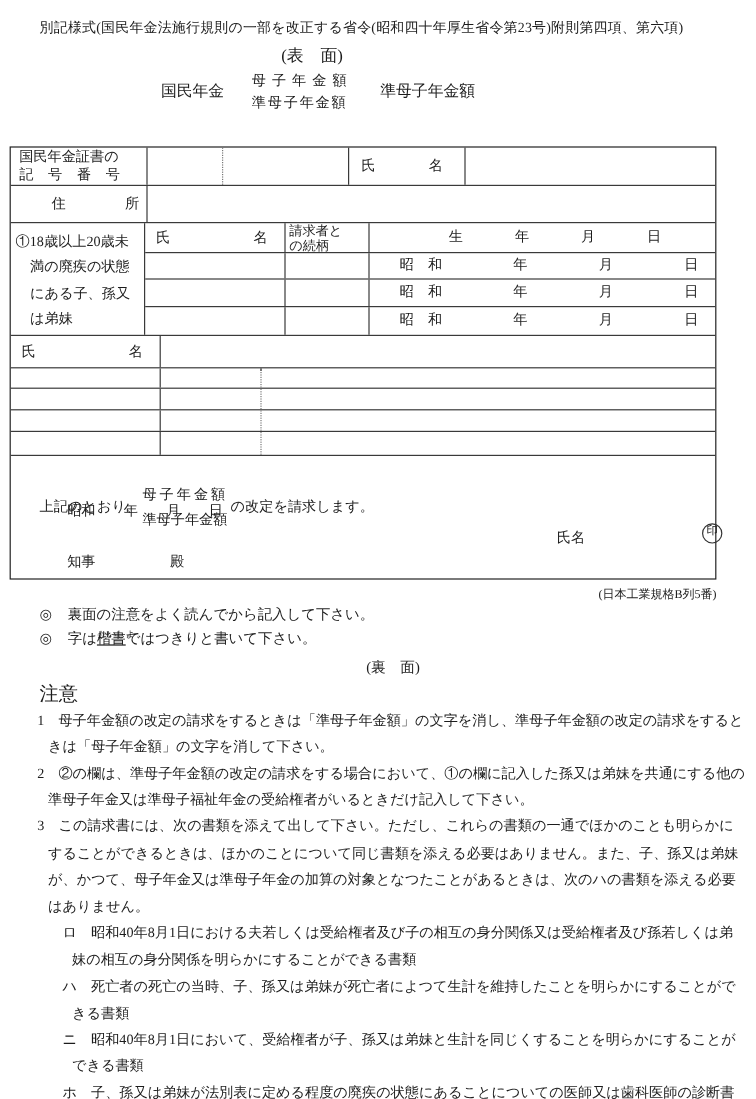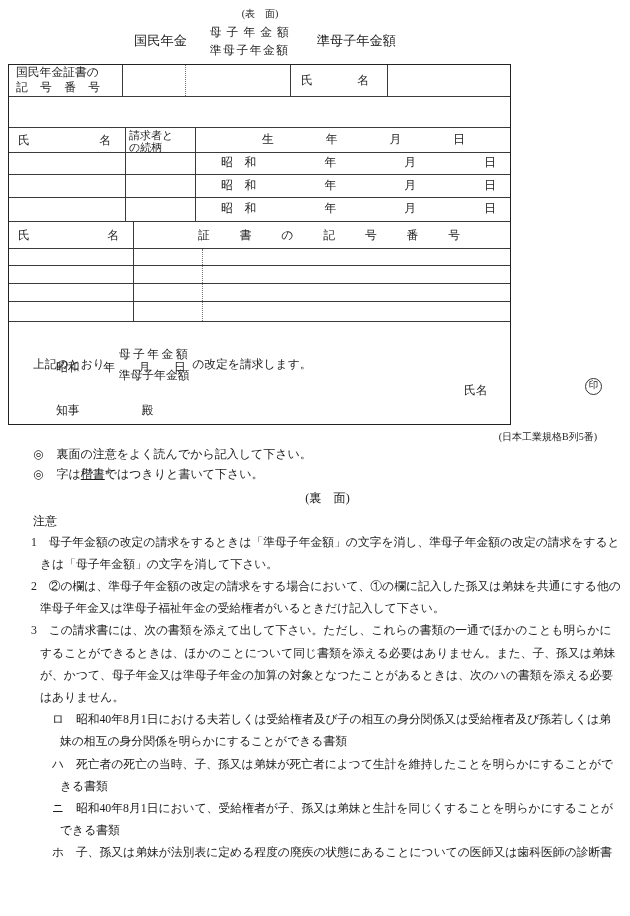--- a/index.html
+++ b/index.html
@@ -7,29 +7,29 @@
   body {
     font-family:"Liberation Serif","DejaVu Serif",serif;
     color:#1c1c1c;
     width:630px; height:916px;
     position:relative;
     overflow:hidden;
   }
   .page { position:relative; width:630px; height:916px; }
 
   .hdr-note { margin:16px 0 0 33px; font-size:11.6px; letter-spacing:0.2px; }
-  .front-marker { width:520px; text-align:center; margin-top:7px; font-size:10px; }
+  .front-marker { width:520px; text-align:center; margin-top:7px; font-size:14px; }
 
   .title-row { width:530px; display:flex; justify-content:center; align-items:center; margin-top:2px; gap:23px; }
   .t-prefix, .t-suffix { font-size:13.2px; }
   .t-options { display:inline-flex; flex-direction:column; line-height:1.55; }
   .t-opt-top { font-size:11.8px; letter-spacing:5px; }
   .t-opt-bottom { font-size:11.8px; letter-spacing:1.5px; }
 
-  .formtable { width:503px; margin:4px 0 0 8px; border:1.4px solid #222; font-size:11.8px; }
+  .formtable { width:589px; margin:27px 0 0 8px; border:1.4px solid #222; font-size:11.8px; }
   .frow { display:flex; border-bottom:1px solid #3a3a3a; }
   .frow:last-child { border-bottom:none; }
   .cell { border-right:1px solid #3a3a3a; position:relative; }
   .cell.last { border-right:none; }
   .flex1 { flex:1; }
   .w114 { width:114px; } .w168 { width:168px; } .w97 { width:97px; }
   .w112 { width:112px; } .w117 { width:117px; } .w70 { width:70px; } .w125 { width:125px; }
 
   .justify { text-align:justify; text-align-last:justify; }
 
@@ -66,30 +66,31 @@
   .gov-line { position:absolute; left:47px; top:81px; display:flex; gap:62px; }
 
   .paper-note { width:597px; text-align:right; margin-top:5px; font-size:10px; }
 
   .notice { margin-left:33px; display:flex; line-height:20.5px; font-size:12px; }
   .notice .nmark { margin-right:13px; }
   .rubywrap { position:relative;text-decoration:underline; }
   .furi { position:absolute; top:-6.5px; left:1px; font-size:7.5px; font-style:normal; letter-spacing:0; white-space:nowrap; }
 
   .back-marker { width:610px; text-align:center; margin-top:3px; font-size:12.2px; line-height:20px;padding-left:45px; }
-  .caution-head { margin:3px 0 0 33px; font-size:12px; line-height:20px; }
+  .caution-head { margin:3px 0 0 33px; font-size:16px; line-height:20px; }
 
   .citem { margin:0 8px 0 40px; text-indent:-9px; font-size:11.8px; line-height:22.2px; }
   .aitem { margin:0 8px 0 60px; text-indent:-8px; font-size:11.8px; line-height:22.2px; }
 </style>
 </head>
 <body>
 
 <div class="page">
 
+  <div class="hdr-note">別記様式(国民年金法施行規則の一部を改正する省令(昭和四十年厚生省令第23号)附則第四項、第六項)</div>
   <div class="front-marker">(表　面)</div>
 
   <div class="title-row">
     <span class="t-prefix">国民年金</span>
     <span class="t-options">
       <span class="t-opt-top">母子年金額</span>
       <span class="t-opt-bottom">準母子年金額</span>
     </span>
     <span class="t-suffix">準母子年金額</span>
   </div>
@@ -102,24 +103,26 @@
         <div class="justify l2">記号番号</div>
       </div>
       <div class="cell w168">
         <span class="dotline" style="left:37%"></span>
       </div>
       <div class="cell w97 justify nm">氏名</div>
       <div class="cell flex1 last"></div>
     </div>
 
     <div class="frow" style="height:31px">
+      <div class="cell w114 justify addr">住所</div>
       <div class="cell flex1 last"></div>
     </div>
 
     <div class="frow" style="height:94px">
+      <div class="cell w112 seclbl">①18歳以上20歳未満の廃疾の状態にある子、孫又は弟妹</div>
       <div class="inner last">
         <div class="irow" style="height:25px">
           <div class="cell w117 justify s1name">氏名</div>
           <div class="cell w70 rel">請求者と
 の続柄</div>
           <div class="cell flex1 last bhead">
             <span>生</span>
             <span>年</span>
             <span>月</span>
             <span>日</span>
@@ -155,21 +158,20 @@
             <span>日</span>
           </div>
         </div>
       </div>
     </div>
 
     <div class="frow" style="height:100px">
       <div class="inner last">
         <div class="irow" style="height:27px">
           <div class="cell w125 justify s2name">氏名</div>
-          <div class="cell flex1 last justify certhead">証書の記号番号</div>
         </div>
         <div class="irow" style="height:18px">
           <div class="cell w125"></div>
           <div class="cell flex1 last">
             <span class="dotline" style="left:18%"></span>
           </div>
         </div>
         <div class="irow" style="height:18px">
           <div class="cell w125"></div>
           <div class="cell flex1 last">

